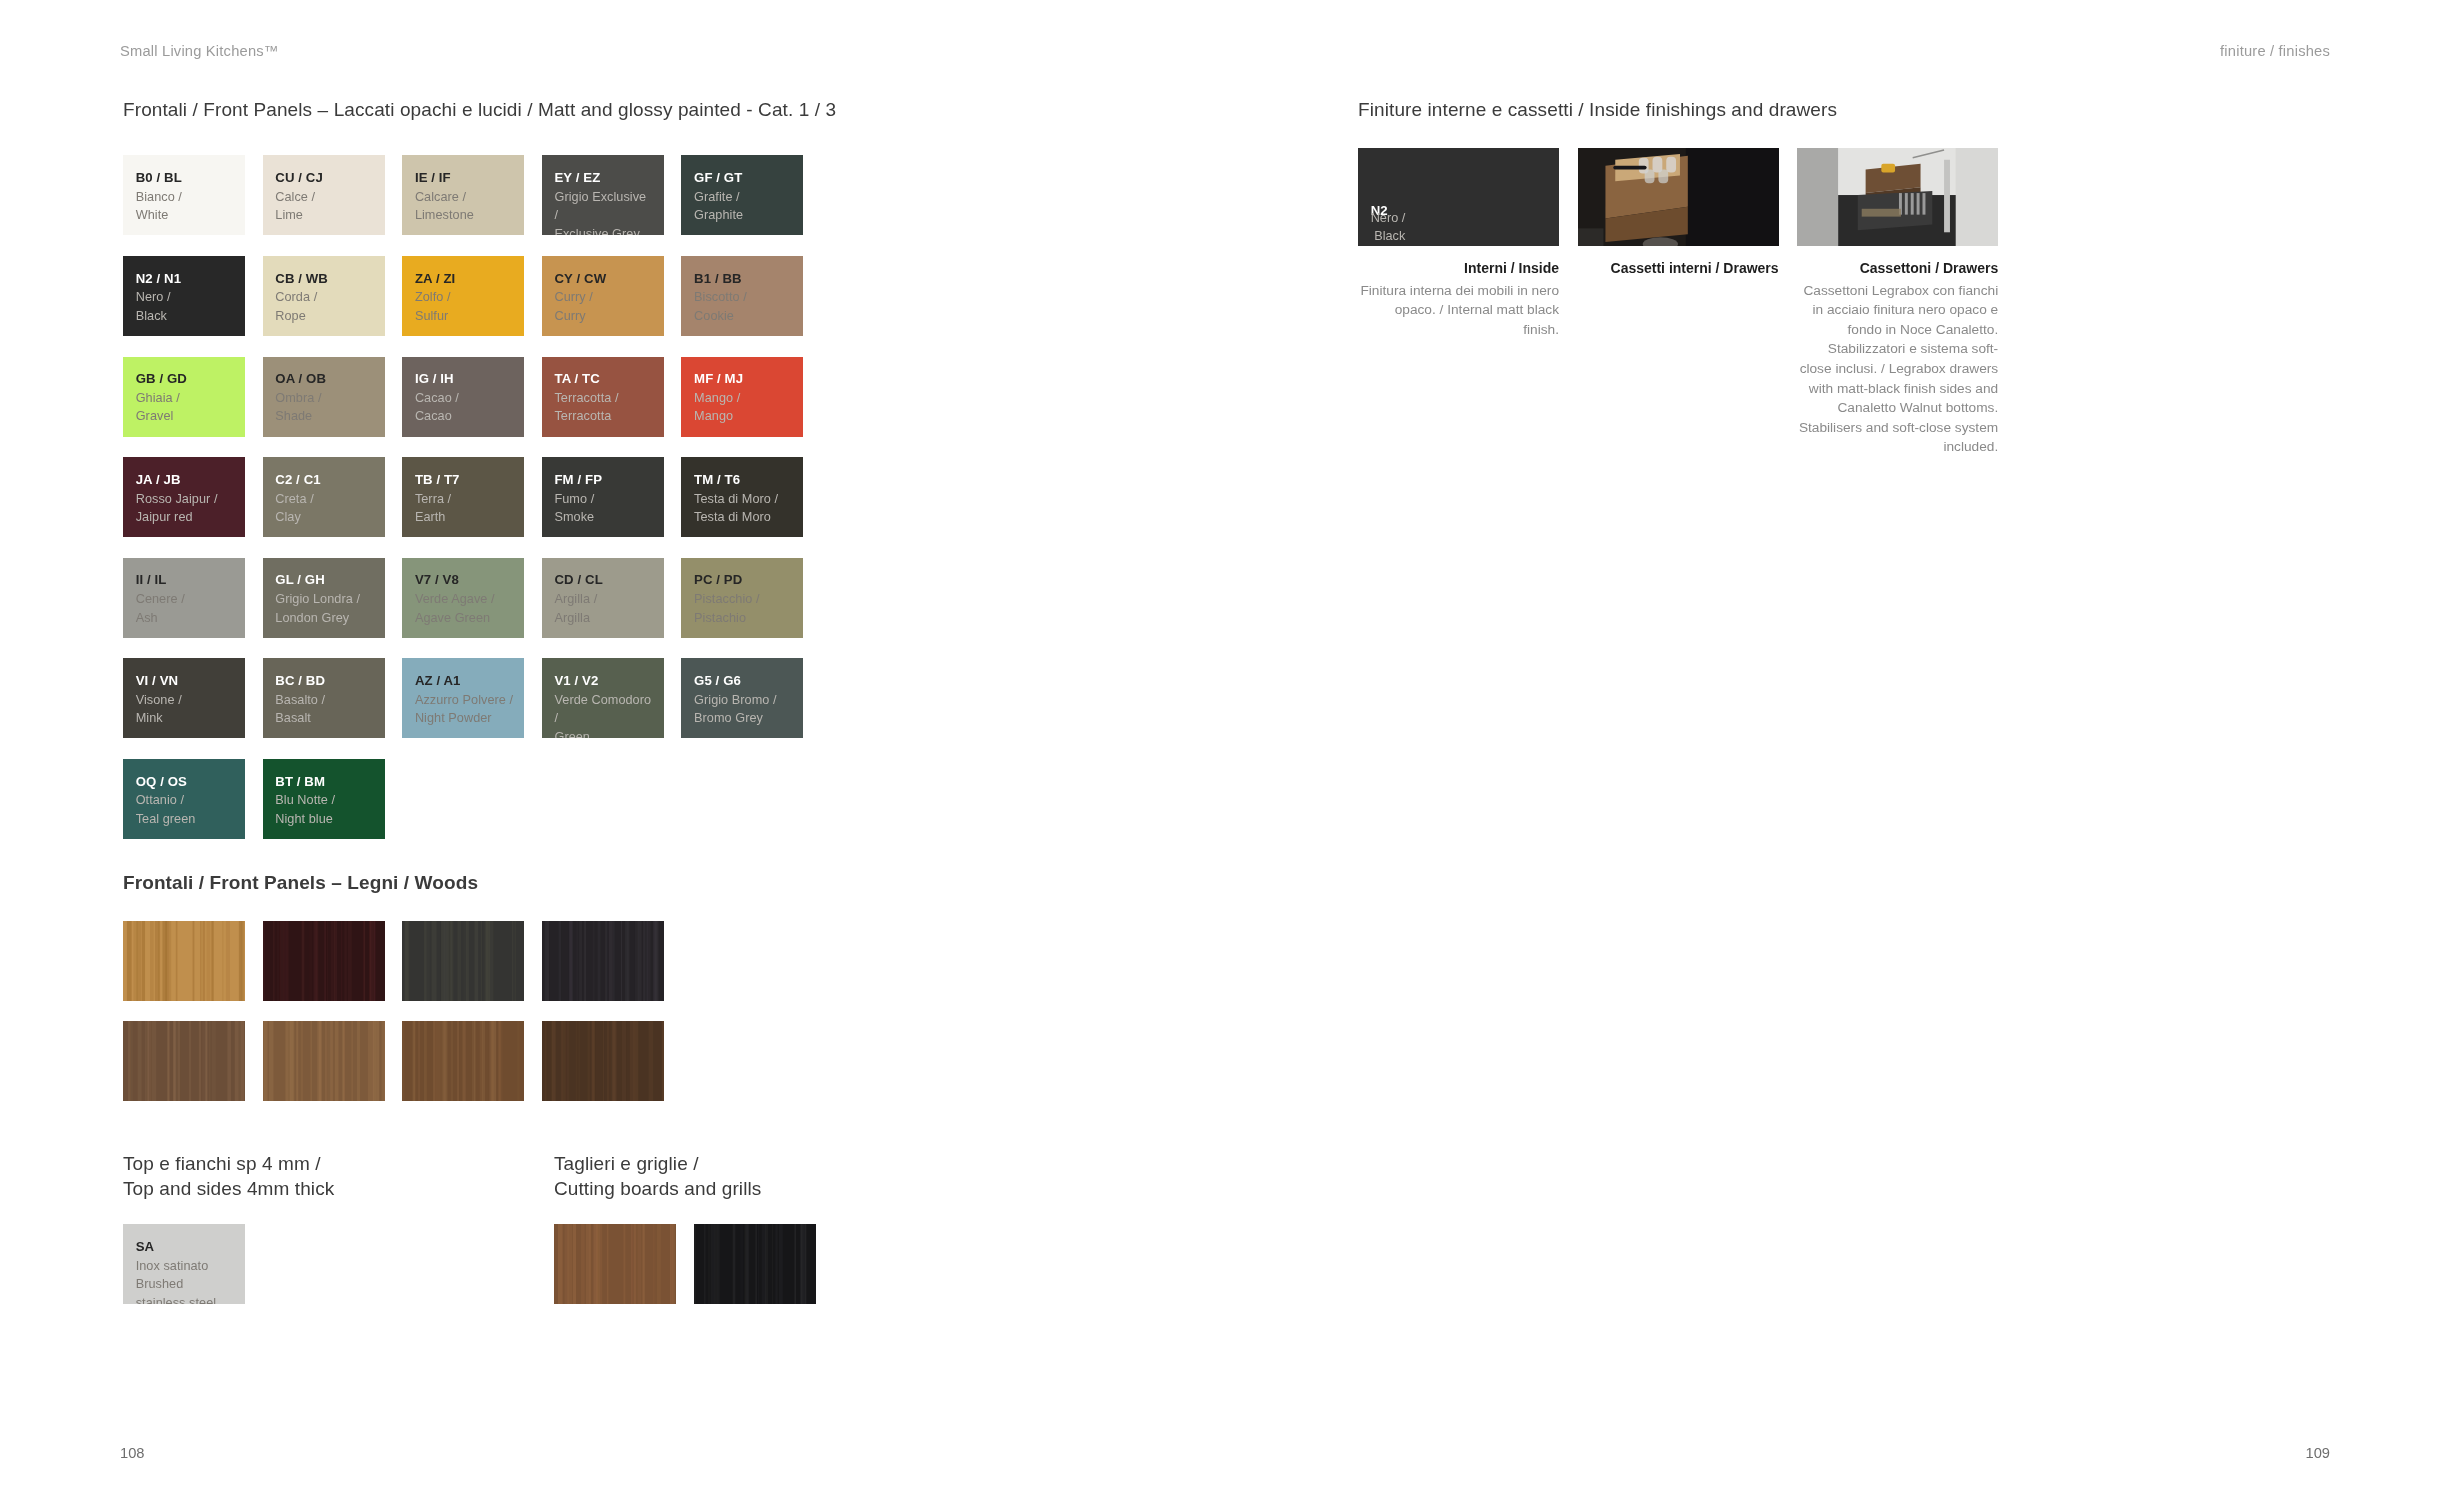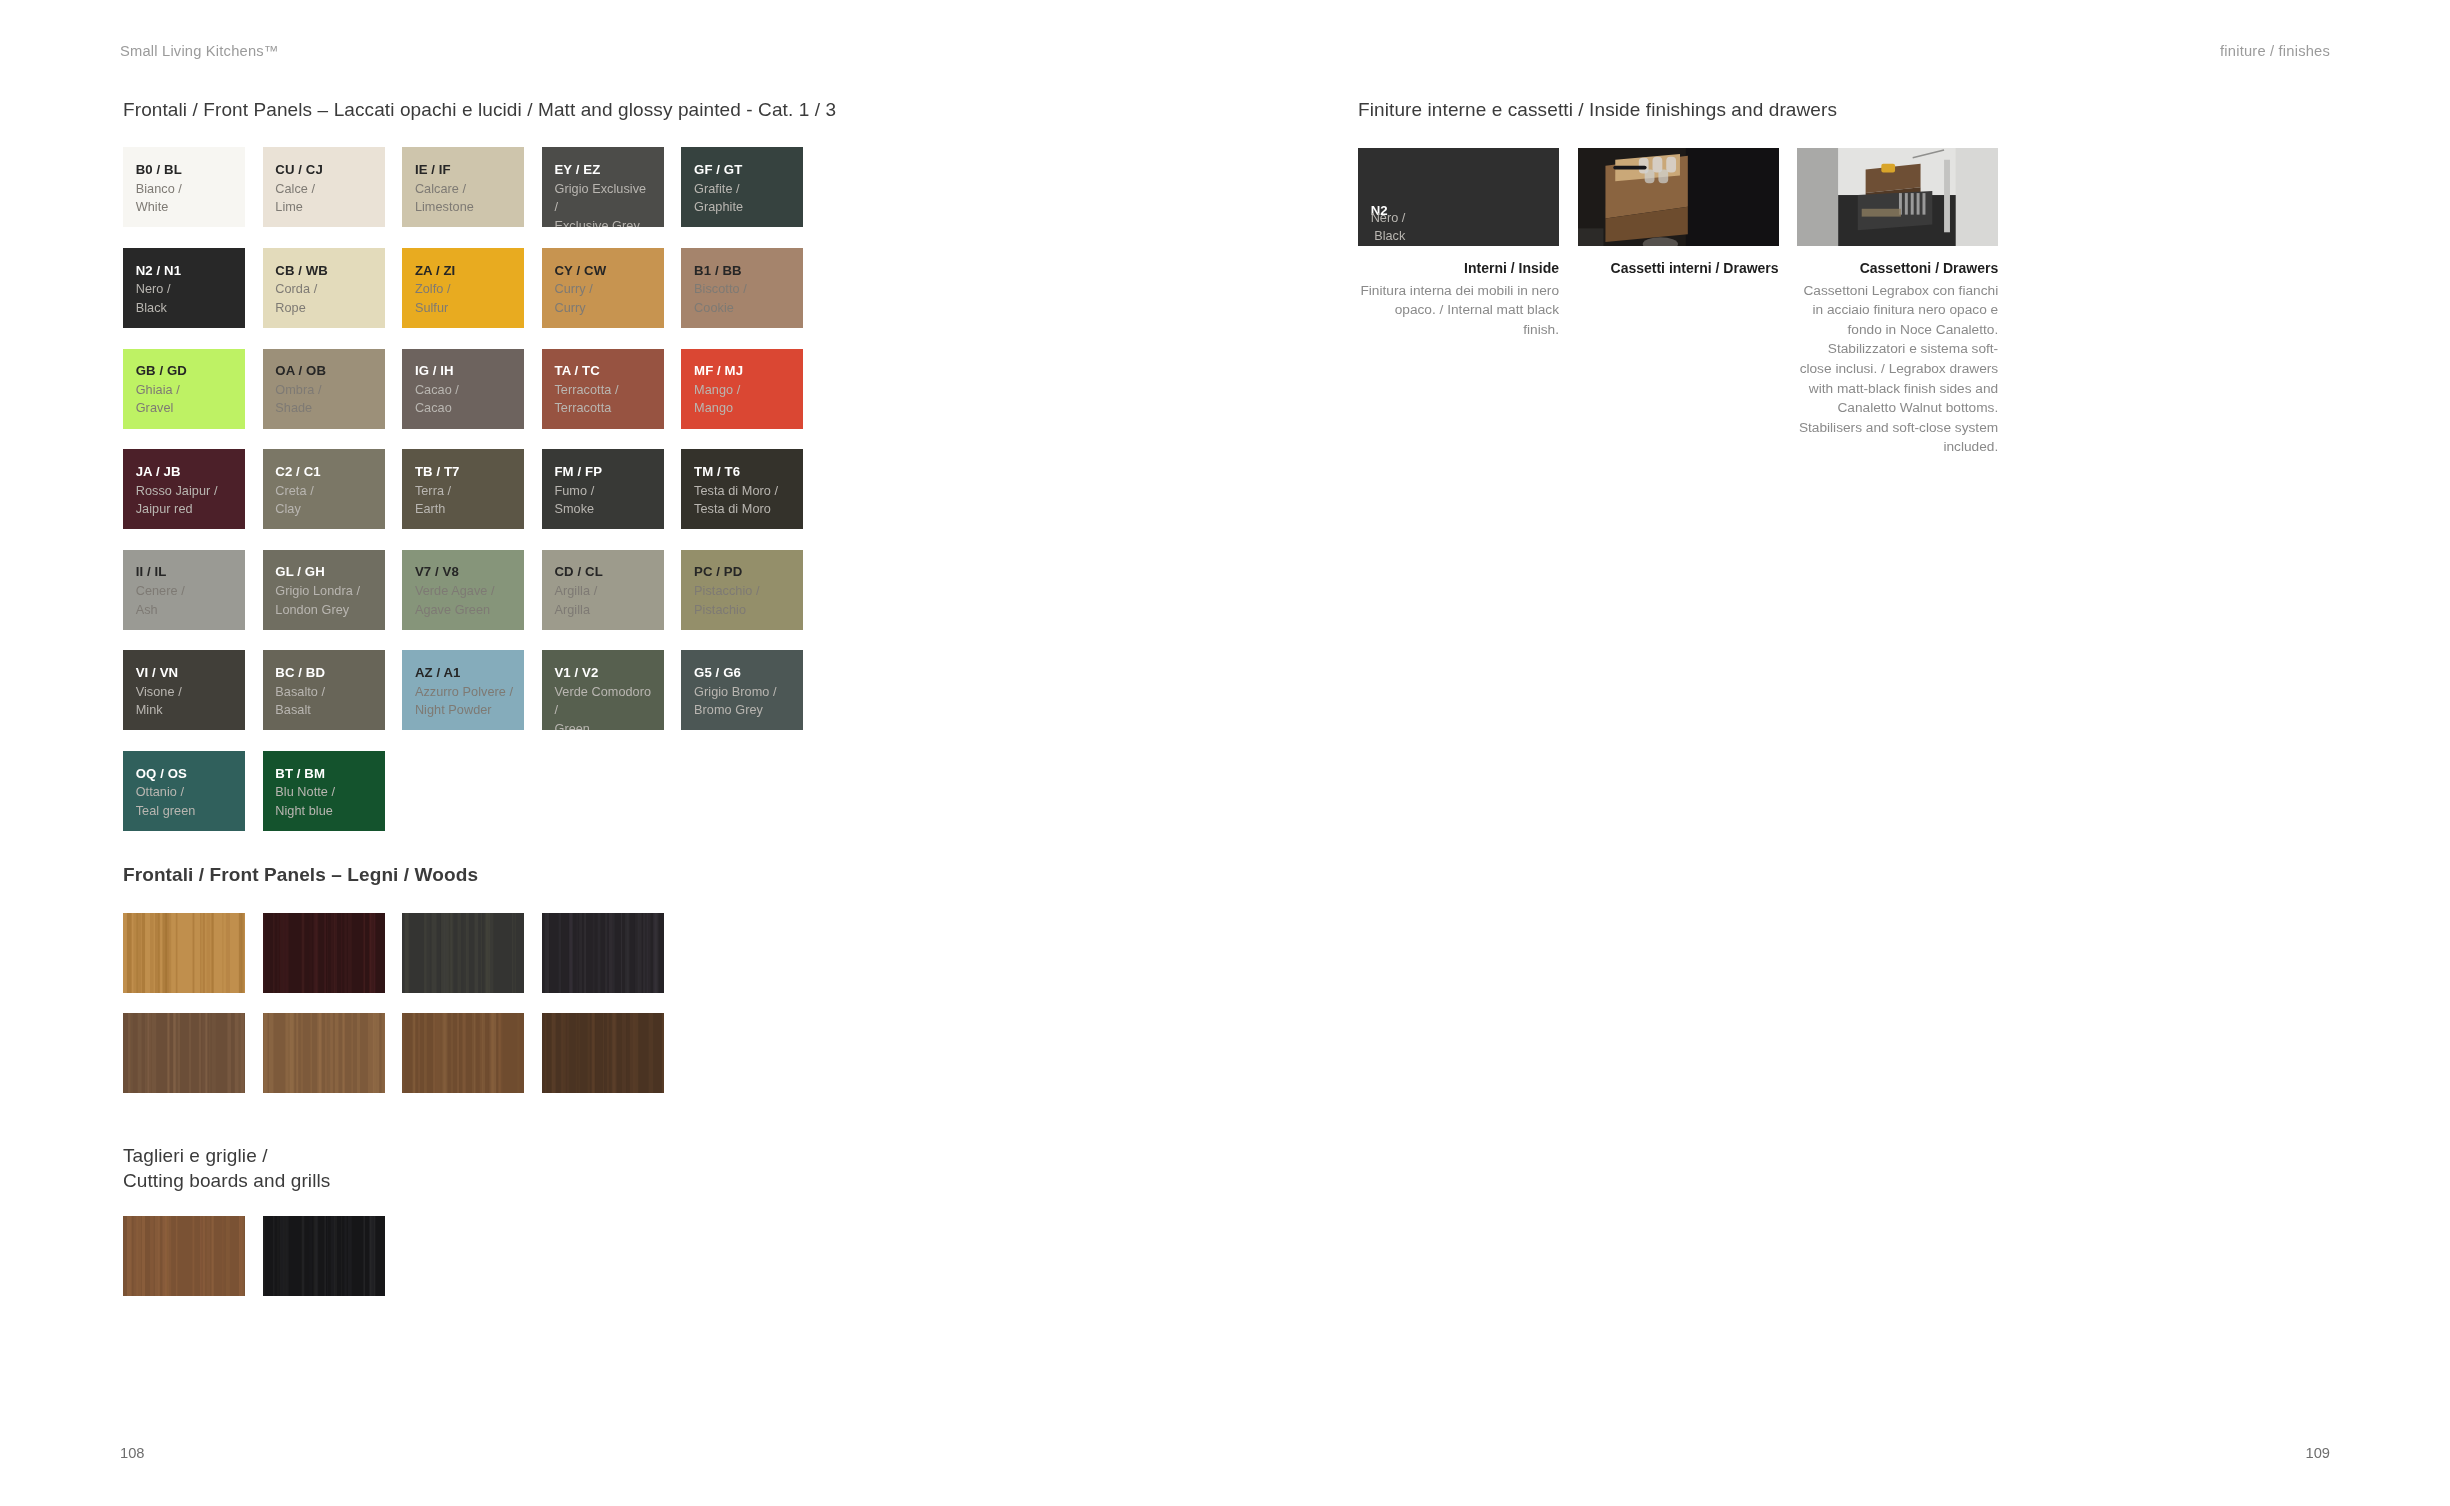--- a/index.html
+++ b/index.html
@@ -134,21 +134,21 @@
 
 <div class="page">
 
   <div class="runhead left">Small Living Kitchens™</div>
   <div class="runhead right">finiture / finishes</div>
 
   <div class="col-left">
 
     <h2 class="section-title">Frontali / Front Panels – Laccati opachi e lucidi / Matt and glossy painted - Cat. 1 / 3</h2>
 
-    <div class="swatch-grid" id="painted-grid" style="margin-top:25px;width:784px;">
+    <div class="swatch-grid" id="painted-grid" style="margin-top:33px;width:784px;">
         <div class="swatch light" style="background: rgb(247, 246, 242);">
           <div class="code">B0 / BL</div>
           <div class="desc">Bianco /
 White</div>
         </div>
         <div class="swatch light" style="background: rgb(234, 226, 214);">
           <div class="code">CU / CJ</div>
           <div class="desc">Calce /
 Lime</div>
         </div>
@@ -583,20 +583,31 @@
             <rect x="121.7" y="0" width="3.6" height="82" fill="#61432c" opacity="0.16"></rect>
             <rect width="124" height="82" fill="url(#g10)" opacity="0"></rect>
           </svg>
           <div class="code">NW</div>
           <div class="desc">Noce Brown /
 Walnut Brown</div>
         </div>
       </div>
 
     <div class="twocol" style="margin-top:51px;">
+      <div style="width:431px;">
+        <h2 class="section-title">Top e fianchi sp 4 mm /
+Top and sides 4mm thick</h2>
+        <div class="swatch-grid" id="tops-grid" style="margin-top:23.5px;">
+            <div class="swatch light" style="background: rgb(207, 207, 205);">
+              <div class="code">SA</div>
+              <div class="desc">Inox satinato
+Brushed stainless steel</div>
+            </div>
+          </div>
+      </div>
       <div style="width:412px;">
         <h2 class="section-title">Taglieri e griglie /
 Cutting boards and grills</h2>
         <div class="swatch-grid" id="boards-grid" style="margin-top:23.5px;">
             <div class="swatch dark" style="background: rgb(122, 82, 52);">
               <svg class="tex" width="122" height="80" viewBox="0 0 124 82" preserveAspectRatio="none">
                 <rect width="124" height="82" fill="#7a5234"></rect>
                 <rect x="89.2" y="0" width="1.4" height="82" fill="#976742" opacity="0.20"></rect>
                 <rect x="71.6" y="0" width="1.0" height="82" fill="#976742" opacity="0.38"></rect>
                 <rect x="119.2" y="0" width="2.0" height="82" fill="#976742" opacity="0.49"></rect>

